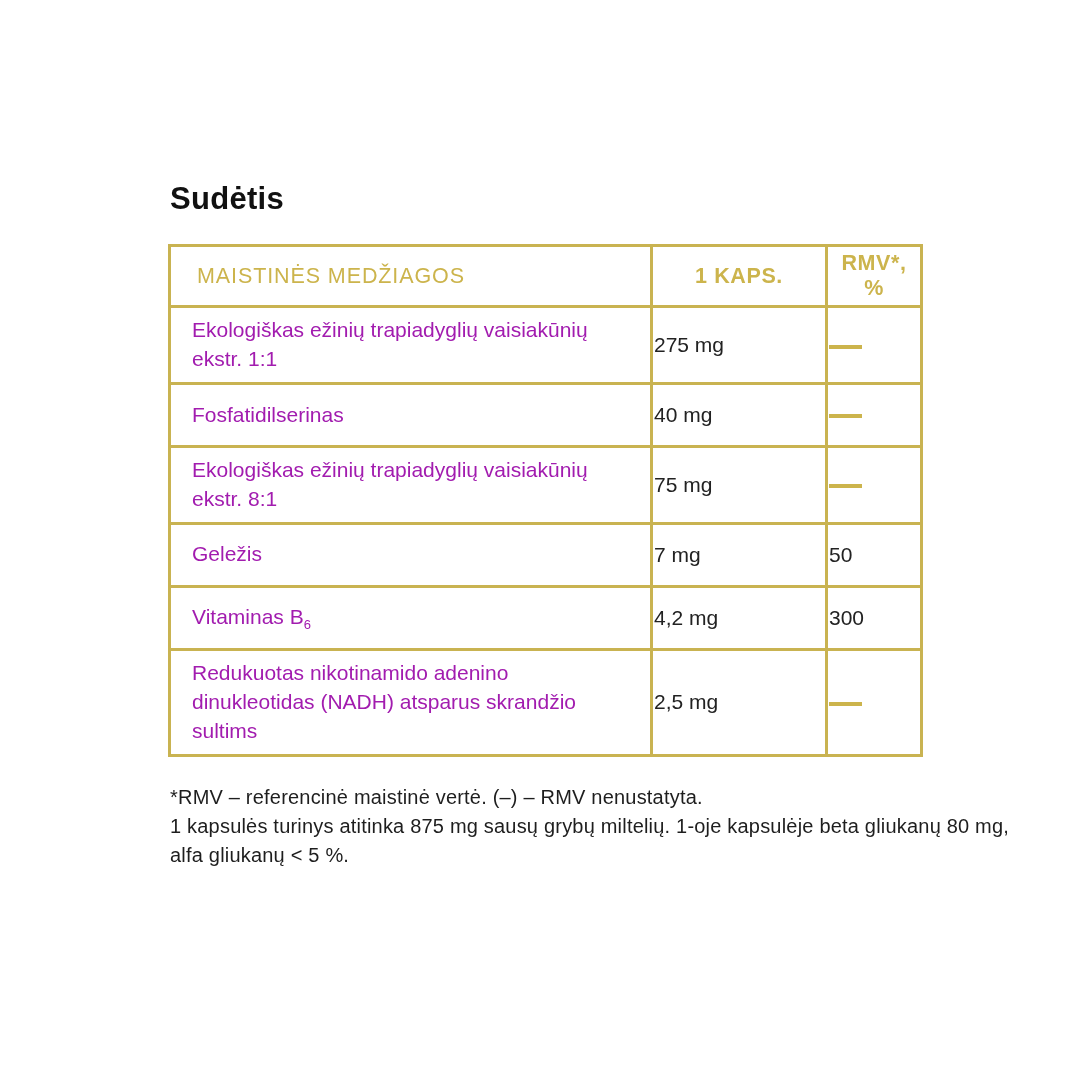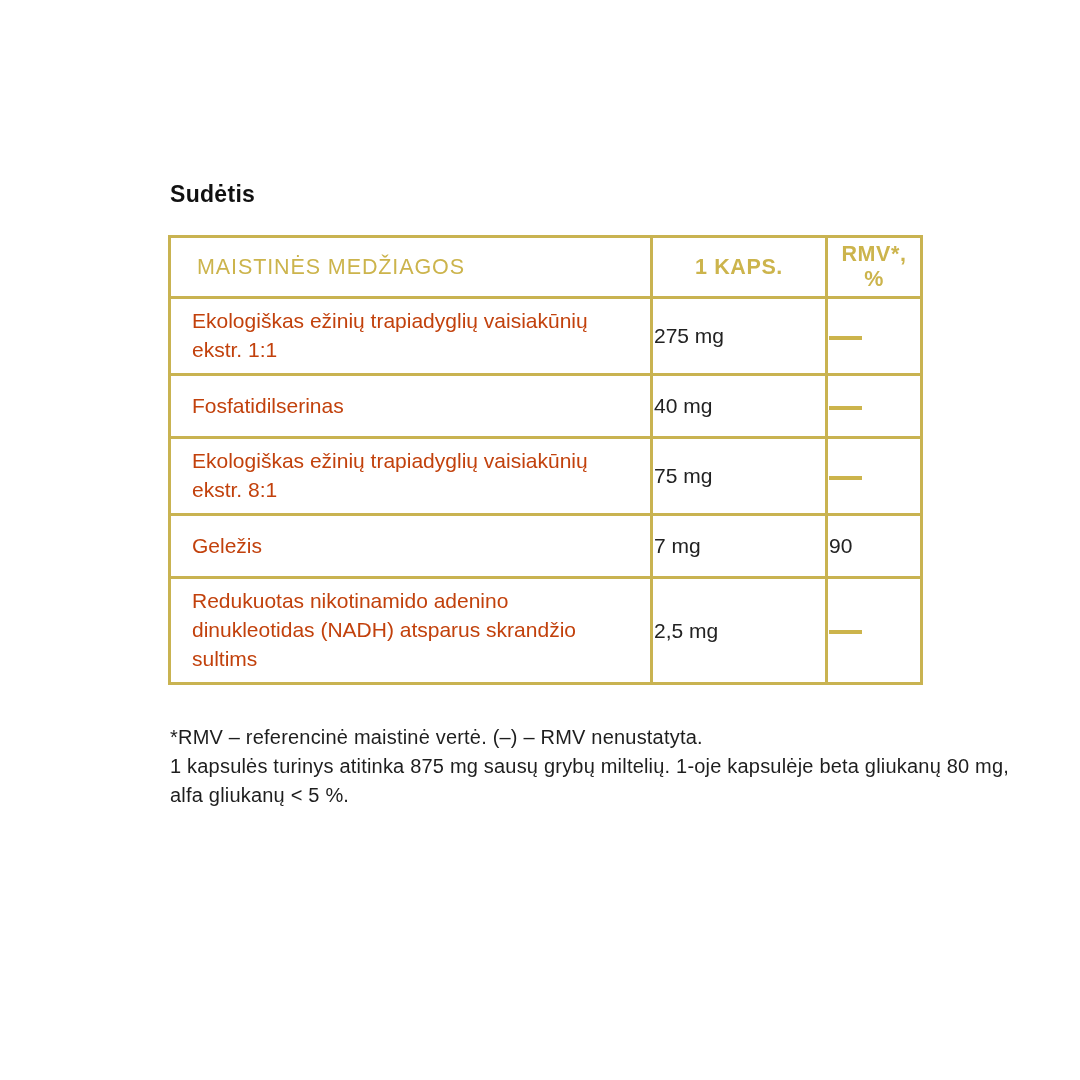--- a/index.html
+++ b/index.html
@@ -9,21 +9,21 @@
     background: #ffffff;
     font-family: "Liberation Sans", sans-serif;
     color: #1e1e1e;
   }
   .content {
     position: absolute;
     left: 168px; top: 182px;
     width: 752px;
   }
   .page-title {
-    font-size: 23px;
+    font-size: 31px;
     font-weight: bold;
     color: #111111;
     letter-spacing: 0.3px;
     margin: 0 0 28px 2px;
     line-height: 1.1;
   }
   table.nutrients {
     border-collapse: collapse;
     table-layout: fixed;
     width: 752px;
@@ -50,21 +50,21 @@
     font-size: 21.5px;
     font-weight: bold;
     letter-spacing: 0.6px;
   }
   td.c-name {
     height: 63px;
     text-align: left;
     padding: 8px 14px 8px 21px;
     font-size: 21px;
     line-height: 1.38;
-    color: #c2410c;
+    color: #a21caf;
   }
   td.c-name sub {
     font-size: 62%;
     line-height: 0;
   }
   td.c-val, td.c-rmv {
     height: 63px;
     font-size: 21px;
     color: #222222;
   }
@@ -73,21 +73,21 @@
     width: 33px;
     height: 4px;
     background: #ccb44c;
     color: transparent;
     overflow: hidden;
     line-height: 4px;
     vertical-align: middle;
     font-size: 4px;
   }
   .footnotes {
-    margin-top: 38px;
+    margin-top: 26px;
     margin-left: 2px;
     font-size: 20px;
     line-height: 1.45;
     letter-spacing: 0.2px;
     color: #1e1e1e;
   }
   .footnotes div { white-space: nowrap; }
 </style>
 </head>
 <body>
@@ -121,21 +121,26 @@
         <td class="c-rmv"><span class="dash">—</span></td>
       </tr>
       <tr>
         <td class="c-name">Ekologiškas ežinių trapiadyglių vaisiakūnių ekstr. 8:1</td>
         <td class="c-val">75 mg</td>
         <td class="c-rmv"><span class="dash">—</span></td>
       </tr>
       <tr>
         <td class="c-name">Geležis</td>
         <td class="c-val">7 mg</td>
-        <td class="c-rmv">90</td>
+        <td class="c-rmv">50</td>
+      </tr>
+      <tr>
+        <td class="c-name"><span>Vitaminas B</span><sub>6</sub></td>
+        <td class="c-val">4,2 mg</td>
+        <td class="c-rmv">300</td>
       </tr>
       <tr>
         <td class="c-name">Redukuotas nikotinamido adenino dinukleotidas (NADH) atsparus skrandžio sultims</td>
         <td class="c-val">2,5 mg</td>
         <td class="c-rmv"><span class="dash">—</span></td>
       </tr>
     </tbody>
   </table>
 
   <div class="footnotes">

